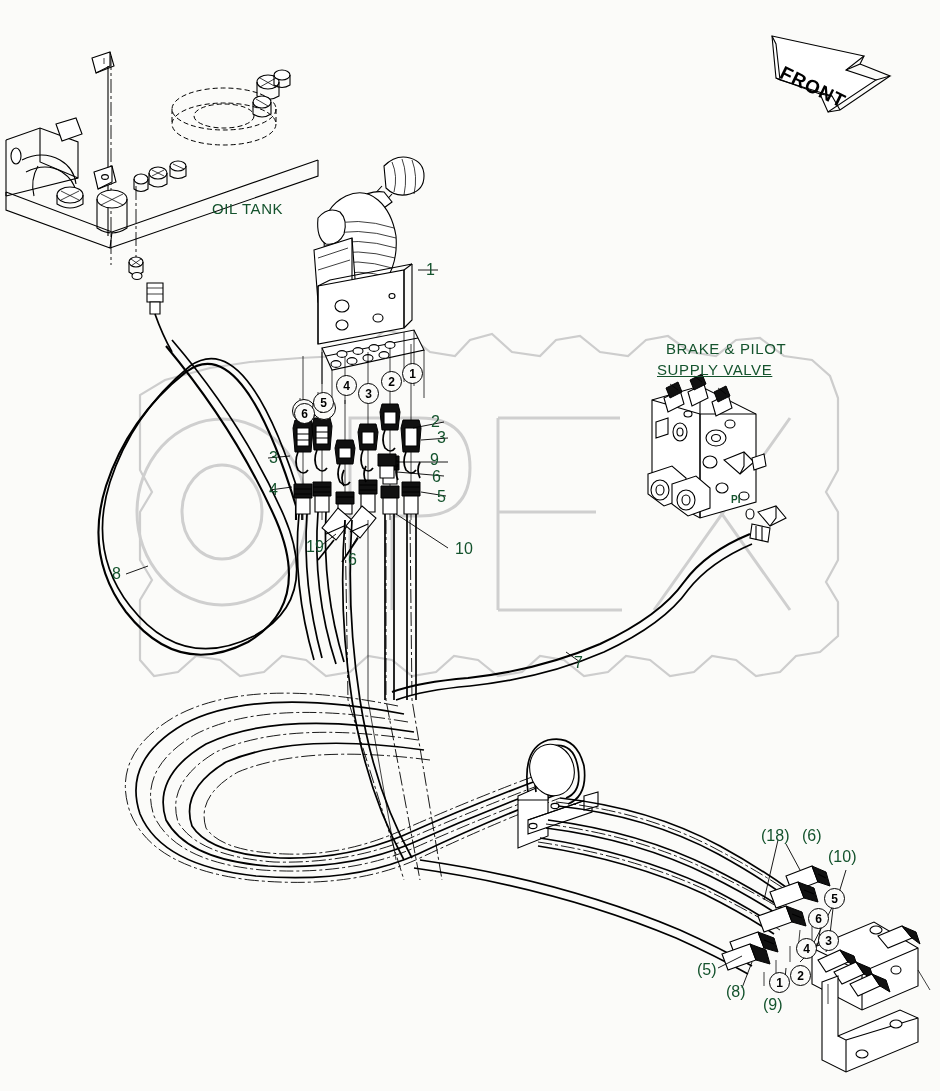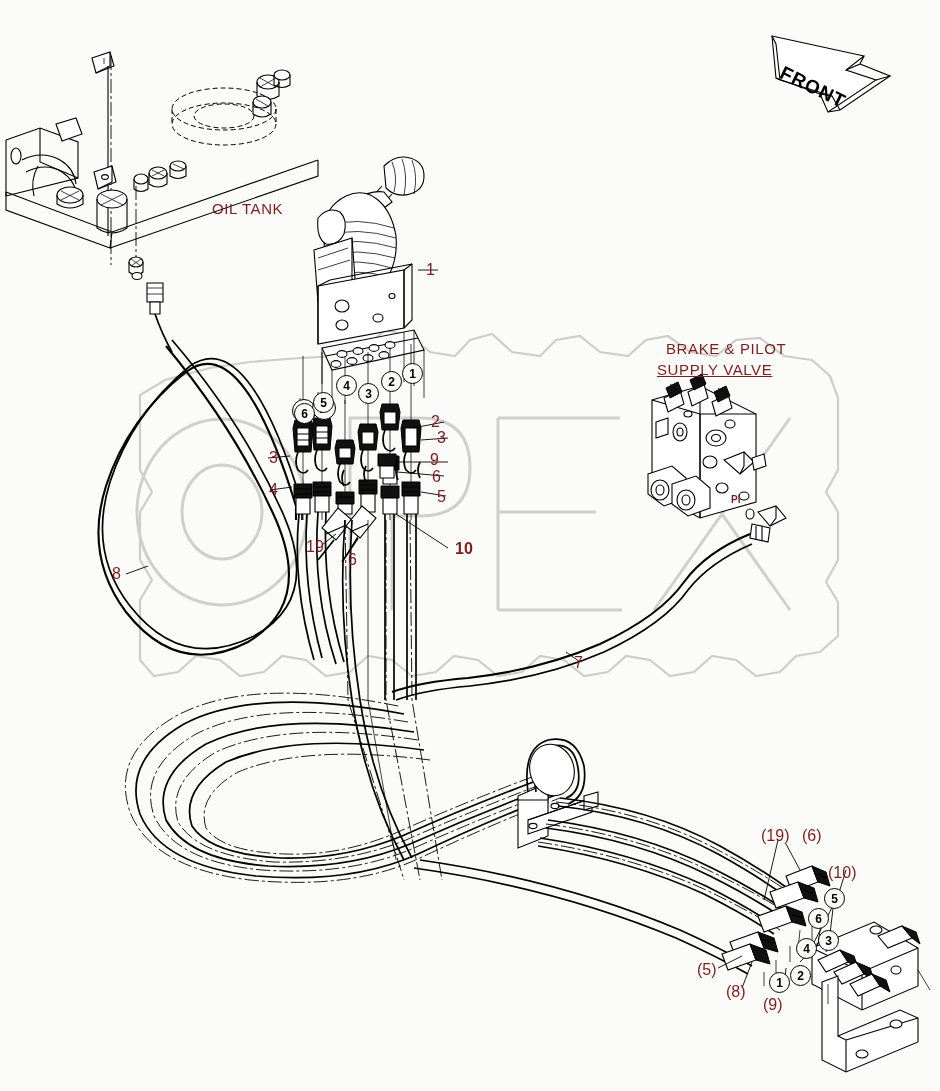--- a/index.html
+++ b/index.html
@@ -3,21 +3,21 @@
 <meta charset="utf-8">
 <title>Hydraulic Pilot Line Parts Diagram</title>
 <style>
   html,body{margin:0;padding:0;background:#fff;}
   body{font-family:"Liberation Sans", sans-serif;}
   #sheet{
     position:relative;width:940px;height:1091px;
     background:#fbfbf9;overflow:hidden;
   }
   #sheet svg{position:absolute;left:0;top:0;}
-  .lbl{position:absolute;font-family:"Liberation Sans",sans-serif;color:#7f1d1d;
+  .lbl{position:absolute;font-family:"Liberation Sans",sans-serif;color:#14532d;
        white-space:nowrap;line-height:1;}
   .t-title{font-size:15px;letter-spacing:.6px;}
   .t-num{font-size:16px;}
   .t-paren{font-size:16px;}
   .t-port{font-size:10px;font-weight:bold;}
   .circ{position:absolute;border:1.4px solid #000;border-radius:50%;
         background:#fbfbf9;display:flex;align-items:center;justify-content:center;
         font-size:13px;font-weight:bold;font-family:"Liberation Sans",sans-serif;color:#000;}
   .circ.sm{width:19px;height:19px;font-size:12px;}
   .circ.md{width:22px;height:22px;font-size:14px;}
@@ -582,27 +582,27 @@
   <div class="lbl t-num" style="left:426px;top:262px;">1</div>
   <div class="lbl t-num" style="left:431px;top:414px;">2</div>
   <div class="lbl t-num" style="left:437px;top:430px;">3</div>
   <div class="lbl t-num" style="left:269px;top:450px;">3</div>
   <div class="lbl t-num" style="left:269px;top:482px;">4</div>
   <div class="lbl t-num" style="left:437px;top:489px;">5</div>
   <div class="lbl t-num" style="left:348px;top:552px;">6</div>
   <div class="lbl t-num" style="left:574px;top:655px;">7</div>
   <div class="lbl t-num" style="left:112px;top:566px;">8</div>
   <div class="lbl t-num" style="left:430px;top:452px;">9</div>
-  <div class="lbl t-num" style="left:455px;top:541px;font-weight:bold;">10</div>
+  <div class="lbl t-num" style="left:455px;top:541px;">10</div>
   <div class="lbl t-num" style="left:432px;top:469px;">6</div>
   <div class="lbl t-num" style="left:306px;top:539px;">19</div>
 
-  <div class="lbl t-paren" style="left:761px;top:828px;">(19)</div>
+  <div class="lbl t-paren" style="left:761px;top:828px;">(18)</div>
   <div class="lbl t-paren" style="left:802px;top:828px;">(6)</div>
-  <div class="lbl t-paren" style="left:828px;top:849px;margin-top:16px;">(10)</div>
+  <div class="lbl t-paren" style="left:828px;top:849px;">(10)</div>
   <div class="lbl t-paren" style="left:697px;top:962px;">(5)</div>
   <div class="lbl t-paren" style="left:726px;top:984px;">(8)</div>
   <div class="lbl t-paren" style="left:763px;top:997px;">(9)</div>
 
   <div class="circ sm" style="left:824px;top:888px;">5</div>
   <div class="circ sm" style="left:808px;top:908px;">6</div>
   <div class="circ sm" style="left:818px;top:930px;">3</div>
   <div class="circ sm" style="left:796px;top:938px;">4</div>
   <div class="circ sm" style="left:790px;top:965px;">2</div>
   <div class="circ sm" style="left:769px;top:972px;">1</div>

